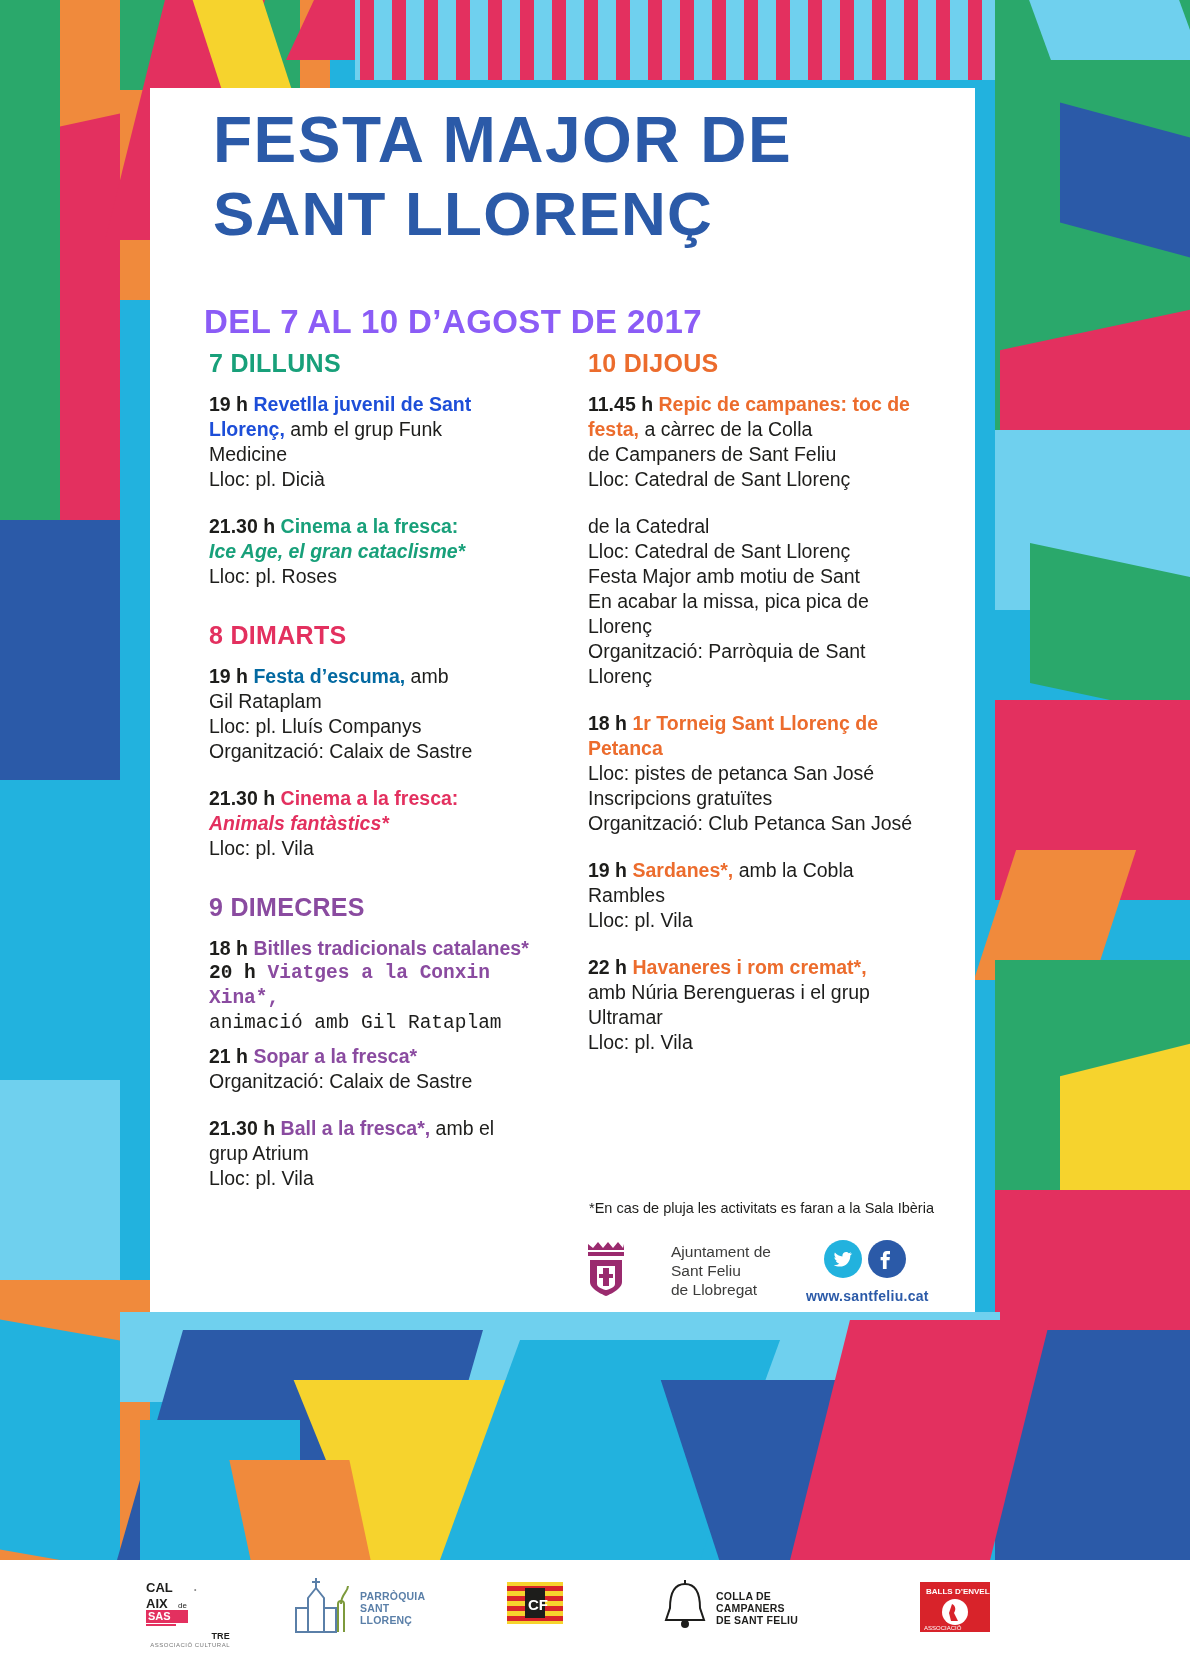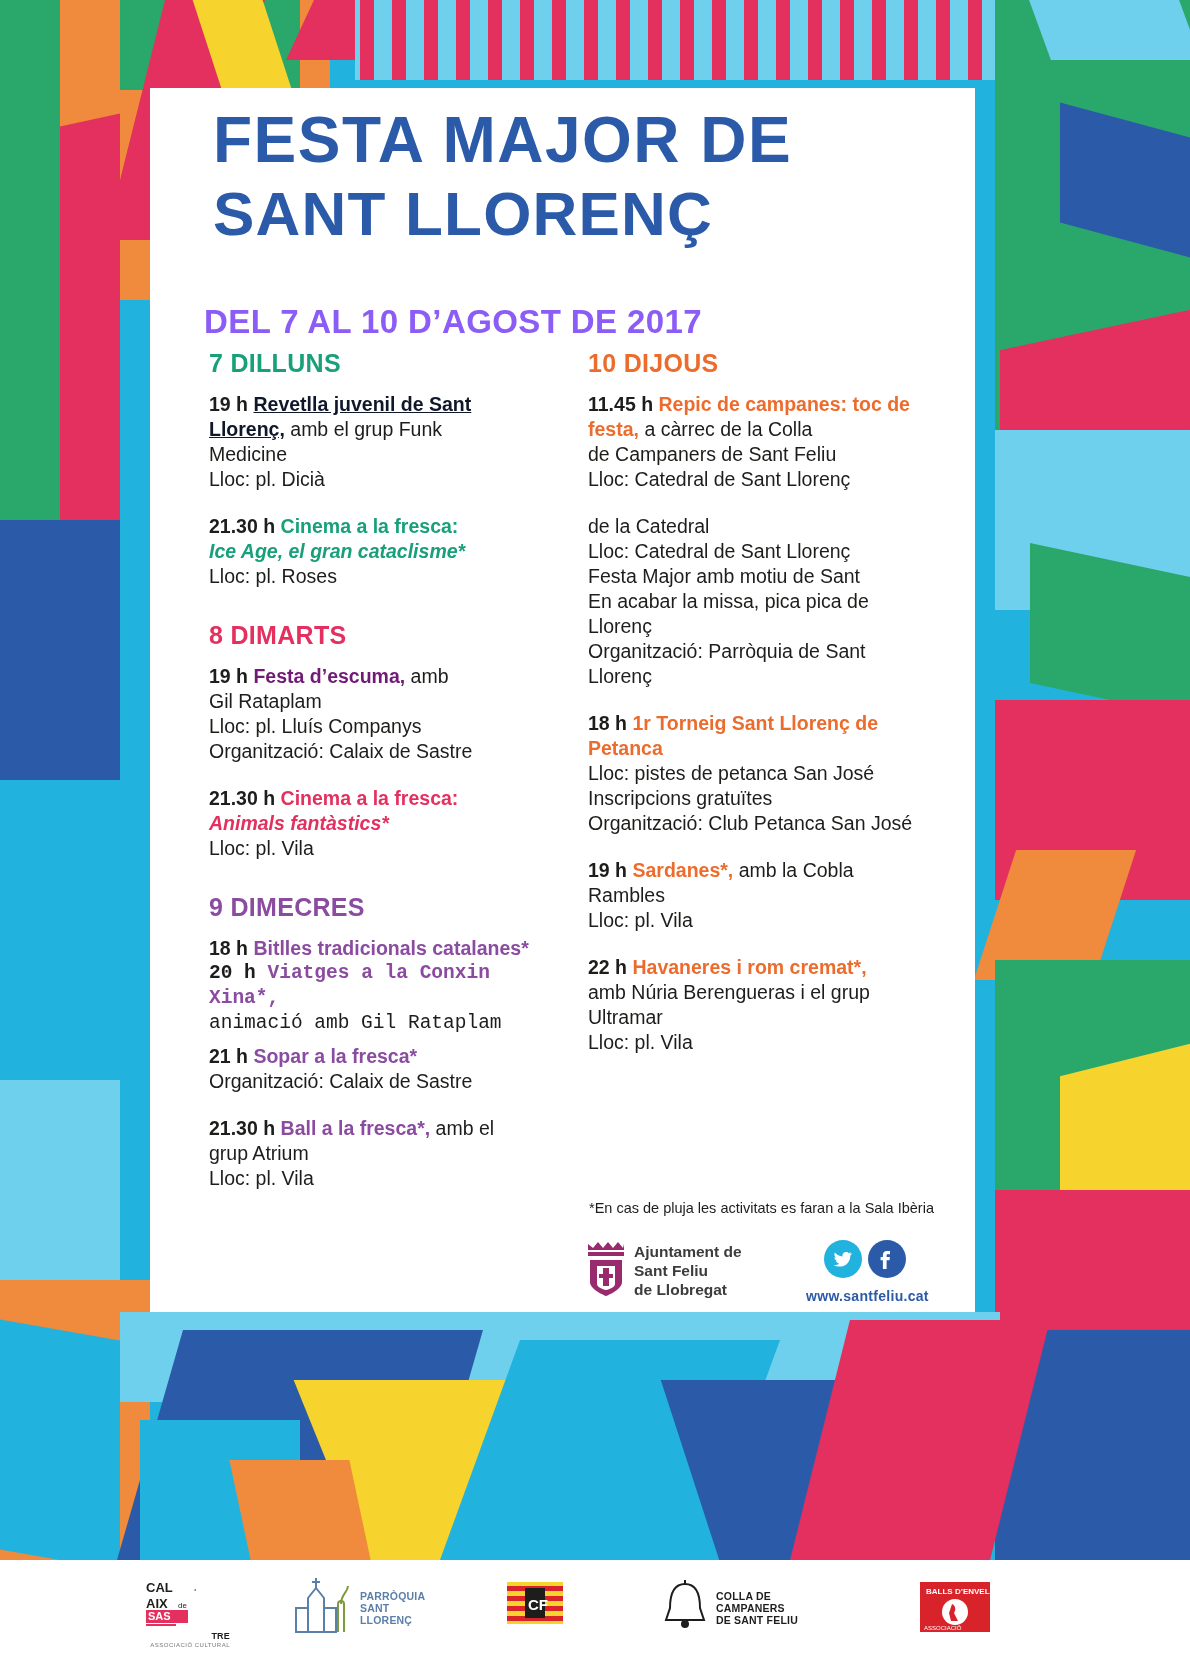--- a/index.html
+++ b/index.html
@@ -41,21 +41,21 @@
   .colR { left:588px; top:345px; width:350px; }
   .dayhead { font-size:25px; font-weight:bold; margin:6px 0 16px 0; letter-spacing:0.3px; }
   .ev { margin:0 0 22px 0; }
   .ev .ln { display:block; }
   b.h { font-weight:bold; color:#1d1d1b; }
   span.ttl { font-weight:bold; }
   span.ttl.it { font-style:italic; }
   .note { position:absolute; left:589px; top:1200px; font-size:14.5px; color:#1d1d1b; }
   
   #crest { position:absolute; left:583px; top:1238px; width:46px; height:62px; }
-  .ajtxt { position:absolute; left:634px; top:1242px; font-size:15.5px; font-weight:bold; color:#3c3c3b; line-height:19px; }
+  .ajtxt { position:absolute; left:671px; top:1242px; font-size:15.5px; font-weight:normal; color:#3c3c3b; line-height:19px; }
   .socials { position:absolute; left:821px; top:1239px; width:110px; height:40px; }
   .weburl { position:absolute; left:806px; top:1288px; font-size:14px; font-weight:bold; color:#2b5aa8; letter-spacing:0.3px; }
   
   #strip { position:absolute; left:0; top:1560px; width:1190px; height:101px; background:#ffffff; }
   .logo { position:absolute; text-align:right; font-family:"Liberation Sans", sans-serif; }
   .logo .lname { font-size:10.5px; font-weight:bold; color:#1d1d1b; line-height:12px; letter-spacing:0.2px; }
   .logo .ltiny { font-size:6px; color:#777; letter-spacing:0.5px; }
 </style>
 </head>
 <body>
@@ -127,38 +127,38 @@
 <div class="t1">FESTA MAJOR DE</div>
 <div class="t2">SANT LLORENÇ</div>
 <div class="t3">DEL 7 AL 10 D’AGOST DE 2017</div>
 
 <div class="col colL">
 
   <div class="dayhead" style="color:#18a07a;">7 DILLUNS</div>
 
   <div class="ev">
     <span class="ln"><b class="h">19 h</b>
-    <span class="ttl" style="color:#0f172a;text-decoration:underline;">Revetlla juvenil de Sant Llorenç,</span>
+    <span class="ttl" style="color:#1d4ed8;">Revetlla juvenil de Sant Llorenç,</span>
     <span>amb el grup Funk</span></span>
     <span class="ln">Medicine</span>
     <span class="ln">Lloc: pl. Dicià</span>
   </div>
 
   <div class="ev">
     <span class="ln"><b class="h">21.30 h</b>
     <span class="ttl" style="color:#18a07a;">Cinema a la fresca:</span></span>
     <span class="ln ttl it" style="color:#18a07a;">Ice Age, el gran cataclisme*</span>
     <span class="ln">Lloc: pl. Roses</span>
   </div>
 
   <div class="dayhead" style="color:#e3305f;margin-top:34px;">8 DIMARTS</div>
 
   <div class="ev">
     <span class="ln"><b class="h">19 h</b>
-    <span class="ttl" style="color:#701a75;">Festa d’escuma,</span>
+    <span class="ttl" style="color:#0369a1;">Festa d’escuma,</span>
     <span>amb</span></span>
     <span class="ln">Gil Rataplam</span>
     <span class="ln">Lloc: pl. Lluís Companys</span>
     <span class="ln">Organització: Calaix de Sastre</span>
   </div>
 
   <div class="ev">
     <span class="ln"><b class="h">21.30 h</b>
     <span class="ttl" style="color:#e3305f;">Cinema a la fresca:</span></span>
     <span class="ln ttl it" style="color:#e3305f;">Animals fantàstics*</span>

